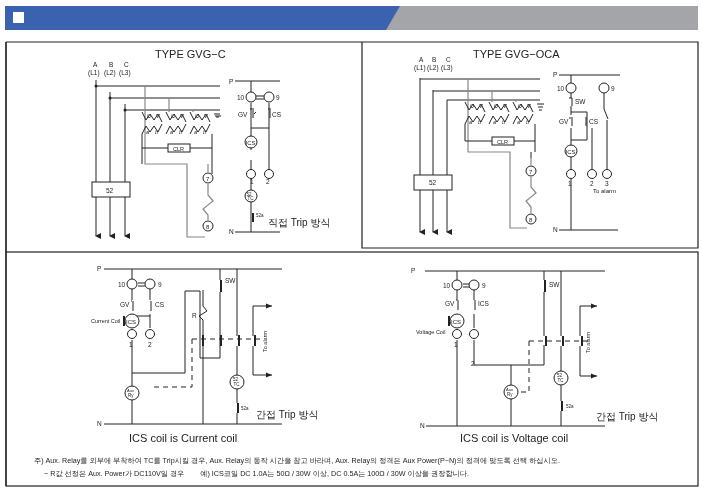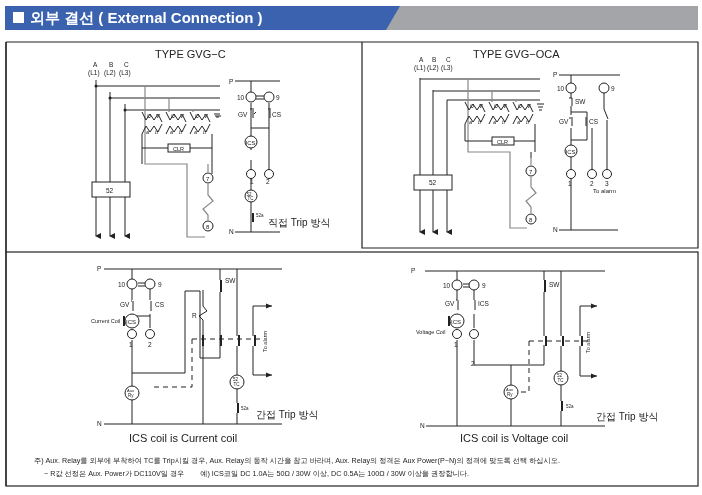--- a/index.html
+++ b/index.html
@@ -9,21 +9,21 @@
   .header-text{position:absolute;left:13px;top:9px;color:#fff;font-weight:bold;font-size:15px;white-space:nowrap;}
   .header-text .sq{display:inline-block;width:11px;height:11px;background:#fff;margin-right:6px;vertical-align:0;}
   svg{position:absolute;left:0;top:0;}
   .t{font-family:"Liberation Sans","DejaVu Sans",sans-serif;fill:#222;}
 </style>
 </head>
 <body>
 
 <div class="header-grey"></div>
 <div class="header"></div>
-<div class="header-text"><span class="sq"></span><span>외부 결선 ( External Connection )</span></div>
+<div class="header-text"><span class="sq"></span></div>
 
 <svg width="702" height="495" viewBox="0 0 702 495" stroke-linecap="butt">
   <defs>
     <marker id="arr" markerWidth="6" markerHeight="6" refX="3" refY="5" orient="auto" markerUnits="userSpaceOnUse">
       <path d="M0,0 L6,0 L3,6 z" fill="#222"></path>
     </marker>
     <marker id="arrR" markerWidth="6" markerHeight="6" refX="5" refY="3" orient="auto" markerUnits="userSpaceOnUse">
       <path d="M0,0 L6,3 L0,6 z" fill="#222"></path>
     </marker>
   </defs>

